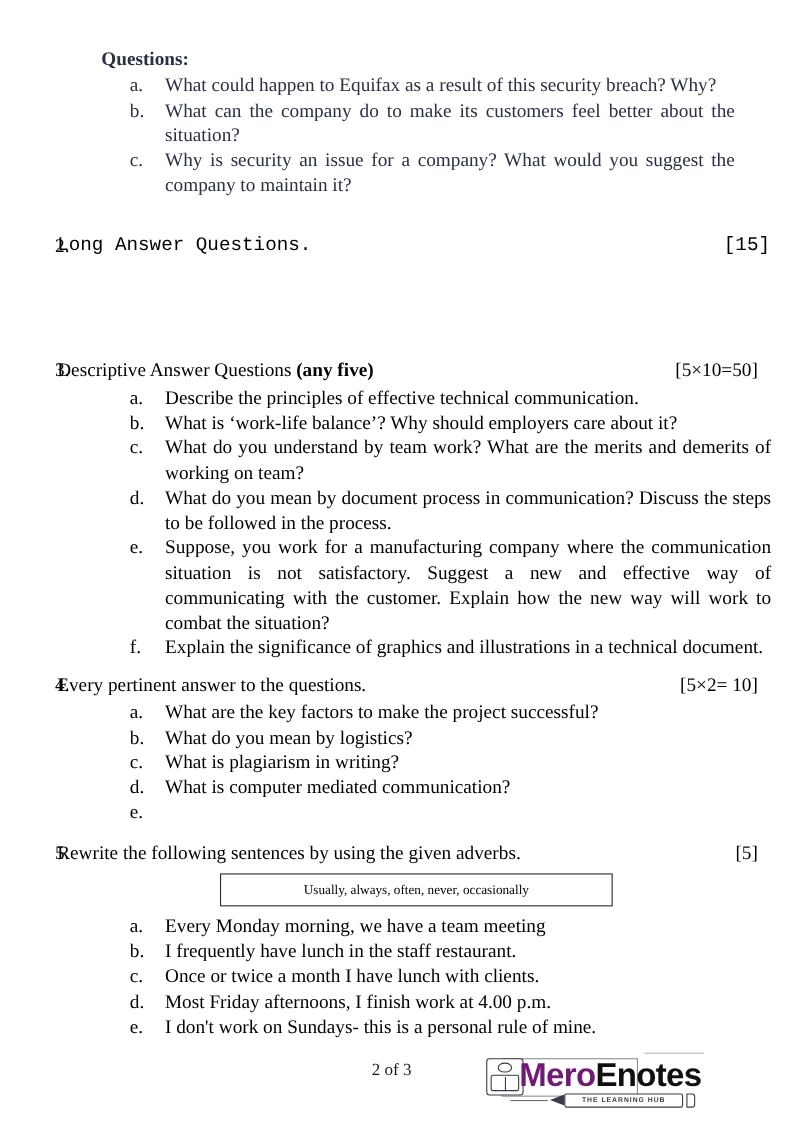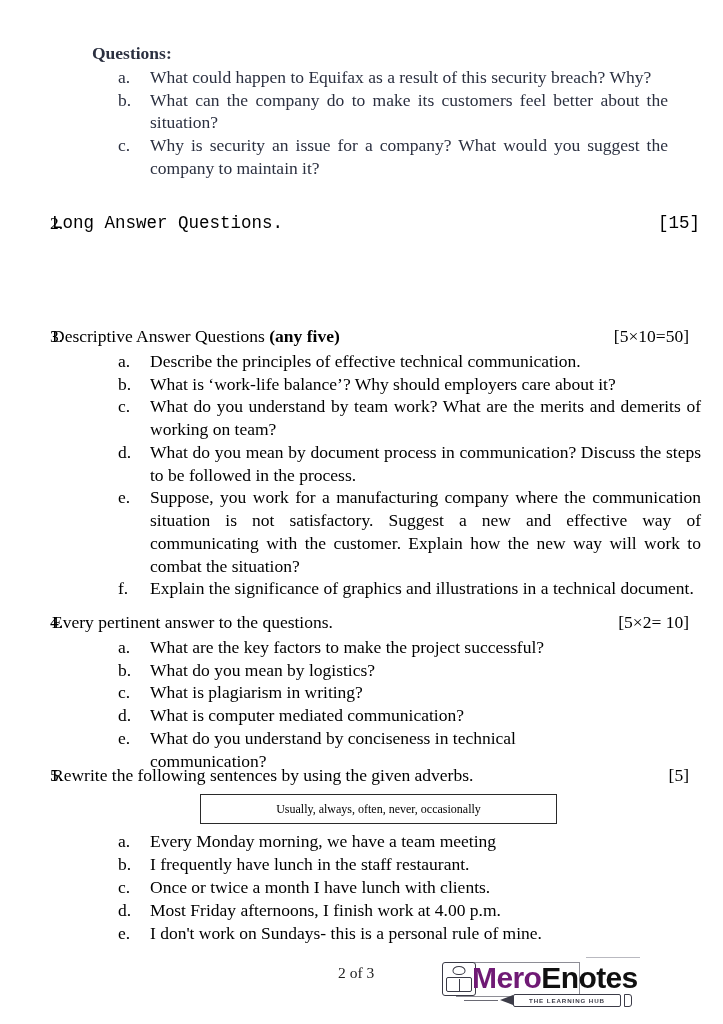--- a/index.html
+++ b/index.html
@@ -389,21 +389,20 @@
       <li>
         <span class="lt">c.</span>
         <span class="ltxt">What is plagiarism in writing?</span>
       </li>
       <li>
         <span class="lt">d.</span>
         <span class="ltxt">What is computer mediated communication?</span>
       </li>
       <li>
         <span class="lt">e.</span>
-        <span class="ltxt" style="max-width:430px">What do you understand by conciseness in technical communication?</span>
       </li>
     </ol>
   </div>
 
   <div class="blk" id="q5">
     <div class="qrow">
       <div class="qnum">5.</div>
       <div class="qbody">
         <div class="headline">
           <span class="htext">Rewrite the following sentences by using the given adverbs.</span>

